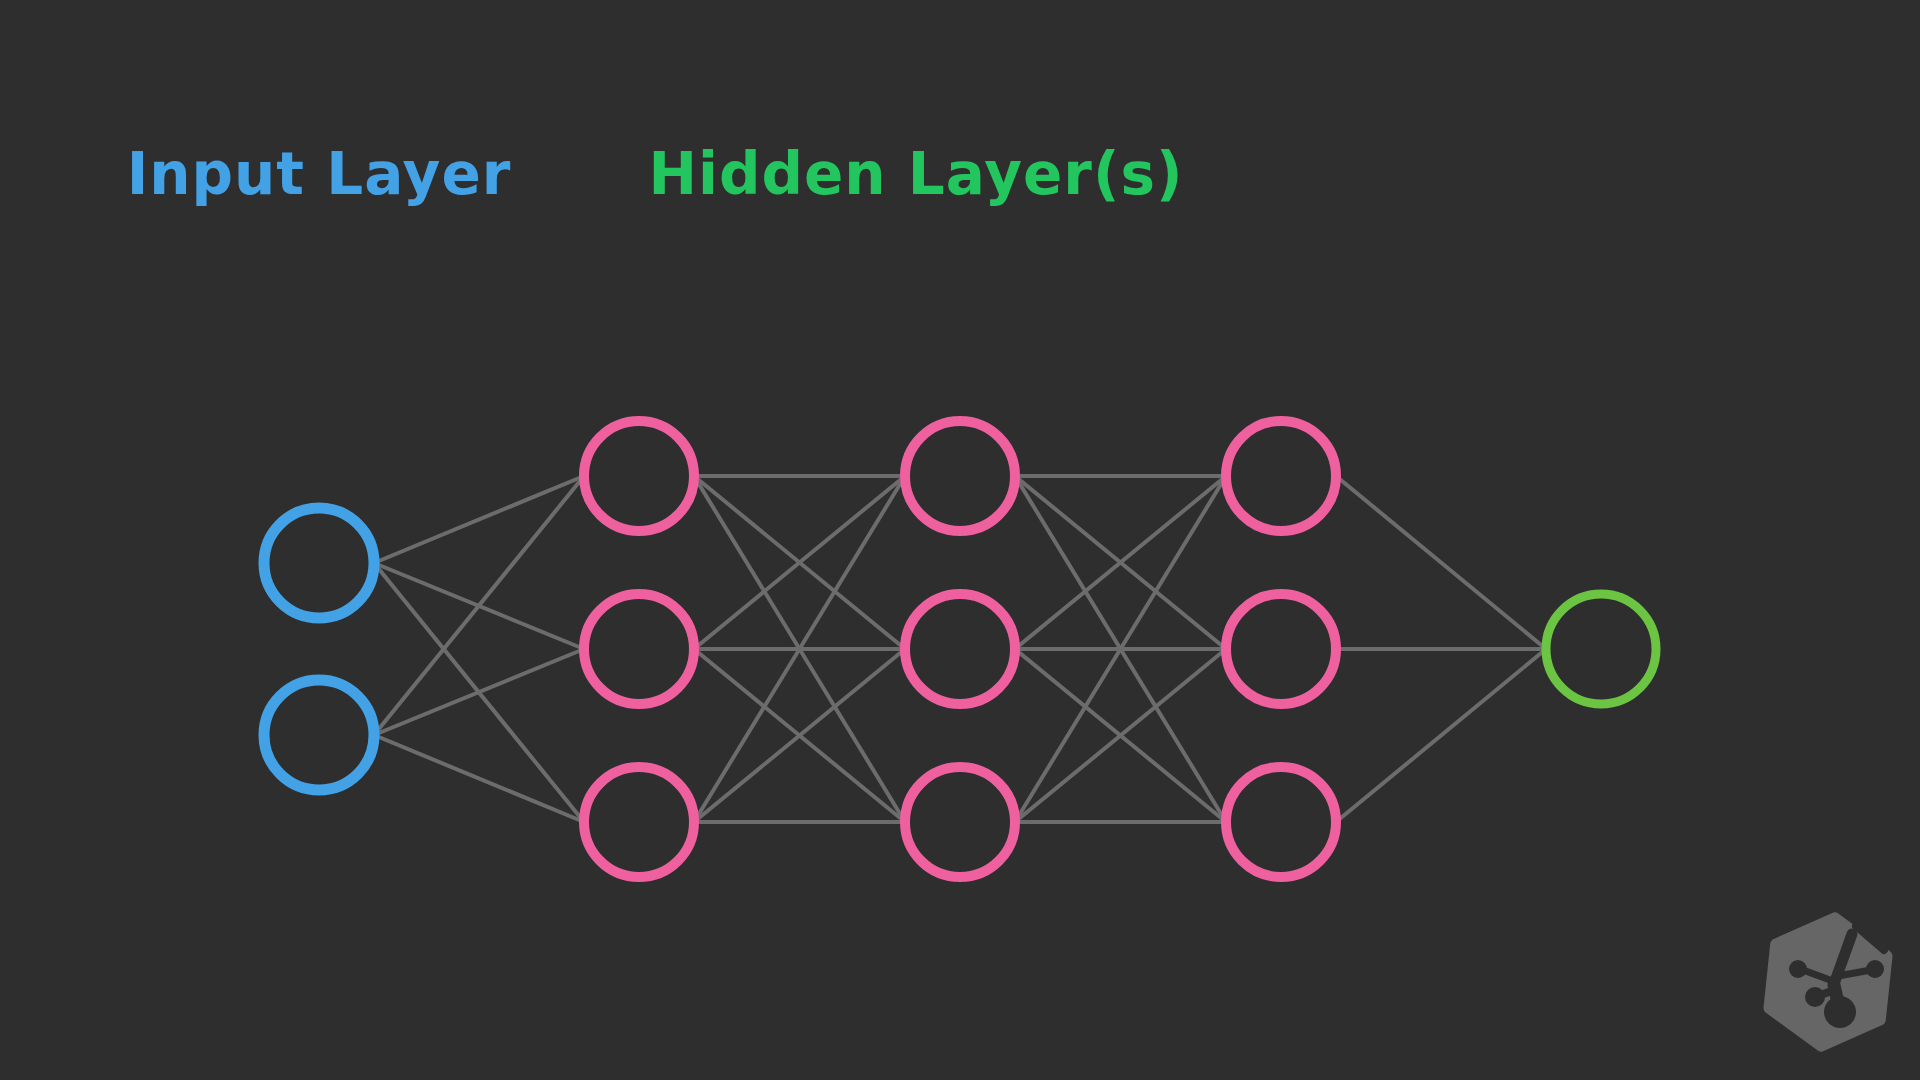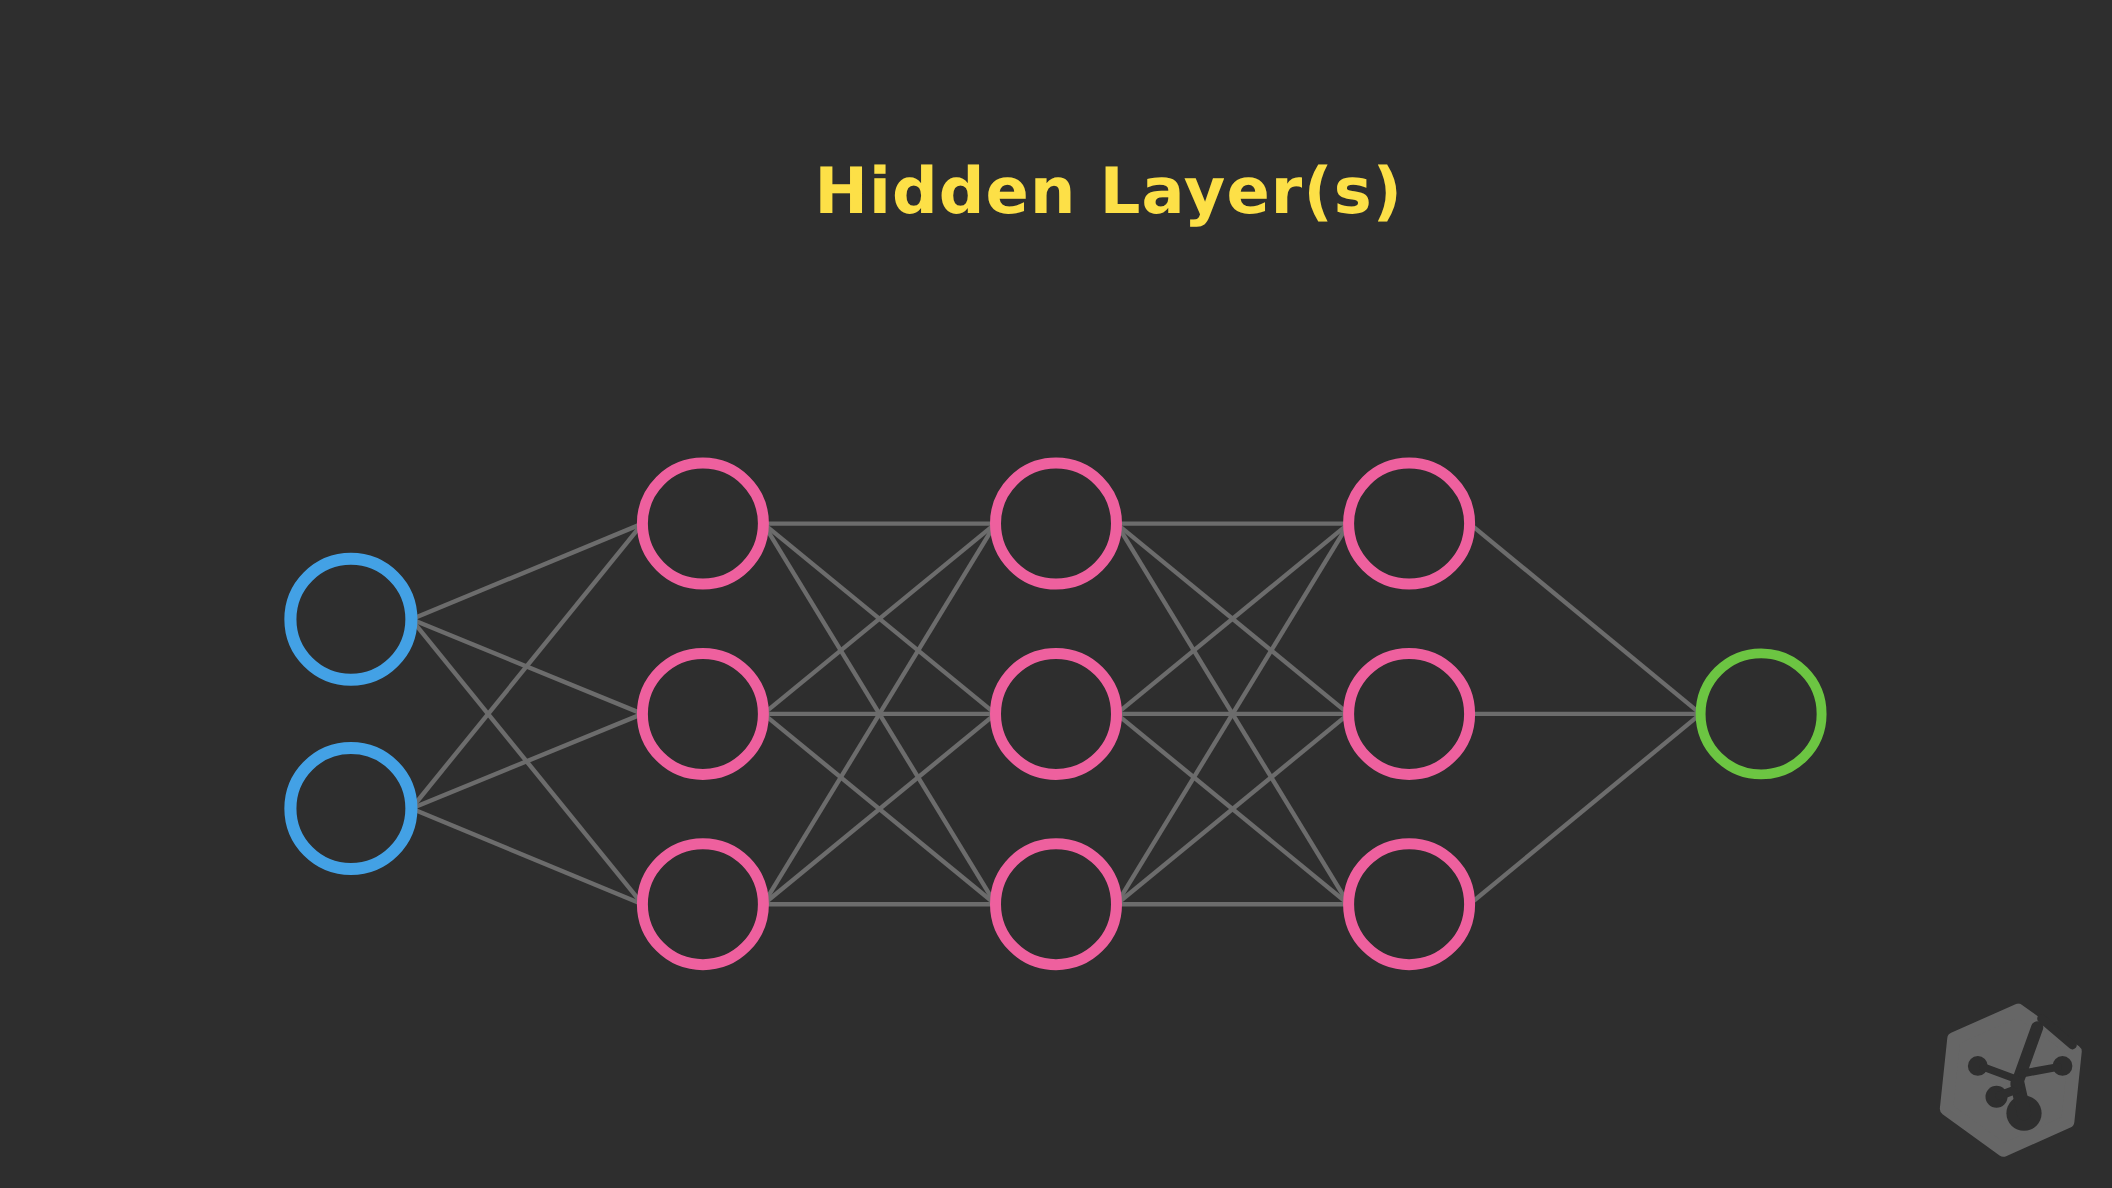--- a/index.html
+++ b/index.html
@@ -76,21 +76,22 @@
       <circle cx="639" cy="822" r="55" fill="none" stroke="#ee609e" stroke-width="10"></circle>
       <circle cx="960" cy="476" r="55" fill="none" stroke="#ee609e" stroke-width="10"></circle>
       <circle cx="960" cy="649" r="55" fill="none" stroke="#ee609e" stroke-width="10"></circle>
       <circle cx="960" cy="822" r="55" fill="none" stroke="#ee609e" stroke-width="10"></circle>
       <circle cx="1281" cy="476" r="55" fill="none" stroke="#ee609e" stroke-width="10"></circle>
       <circle cx="1281" cy="649" r="55" fill="none" stroke="#ee609e" stroke-width="10"></circle>
       <circle cx="1281" cy="822" r="55" fill="none" stroke="#ee609e" stroke-width="10"></circle>
       <circle cx="1601" cy="649" r="55" fill="none" stroke="#6cc542" stroke-width="9"></circle>
     </svg>
 
-  <div class="layer-label" style="left: 1008px; top: 174px; color: #fde047;">Hidden Layer(s)</div>
+  <div class="layer-label" style="left: 319px; top: 174px; color: rgb(67, 161, 229);">Input Layer</div>
+  <div class="layer-label" style="left: 916px; top: 174px; color: #22c55e;">Hidden Layer(s)</div>
 
   <svg class="logo" width="144" height="144" viewBox="0 0 144 144">
     <g>
       <path id="logo-hex" d="M 76.7 6.4 L 128.5 44 L 121.8 107.6 L 63.3 133.6 L 11.5 96 L 18.2 32.4 Z" stroke-width="12" stroke-linejoin="round" fill="#666666" stroke="#666666"></path>
     </g>
     <g id="logo-foot" stroke-linecap="round" fill="none">
       <circle cx="82" cy="100" r="16" class="ff" fill="#2e2e2e" stroke="none"></circle>
       <circle cx="40" cy="57" r="9" class="ff" fill="#2e2e2e" stroke="none"></circle>
       <circle cx="57" cy="85" r="10" class="ff" fill="#2e2e2e" stroke="none"></circle>
       <circle cx="117" cy="57" r="9" class="ff" fill="#2e2e2e" stroke="none"></circle>

